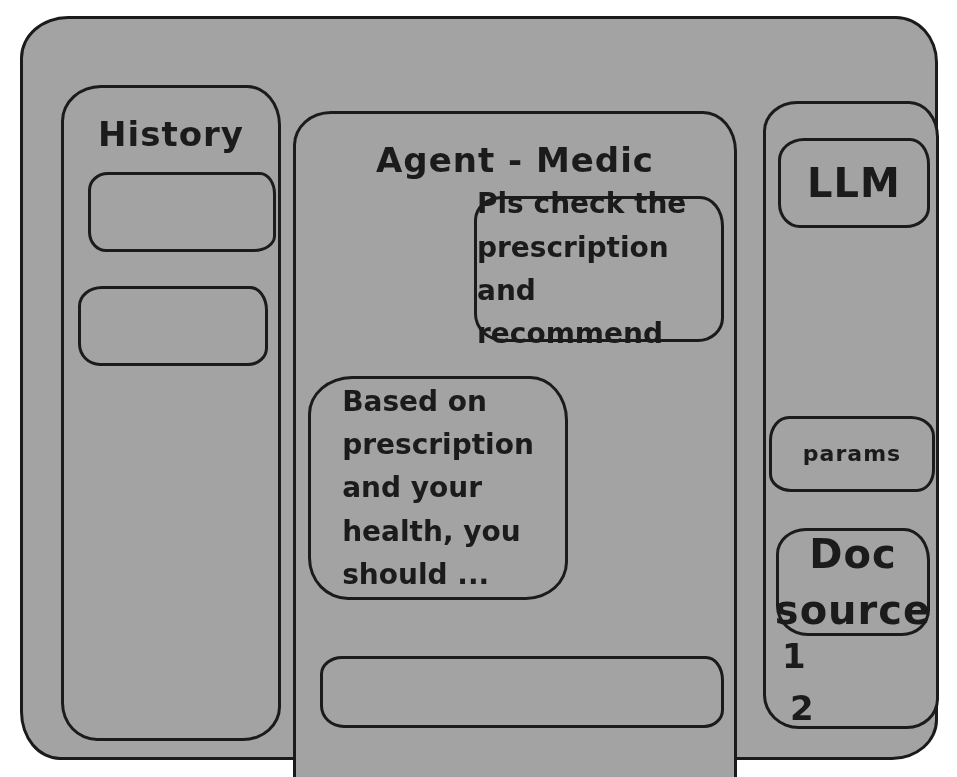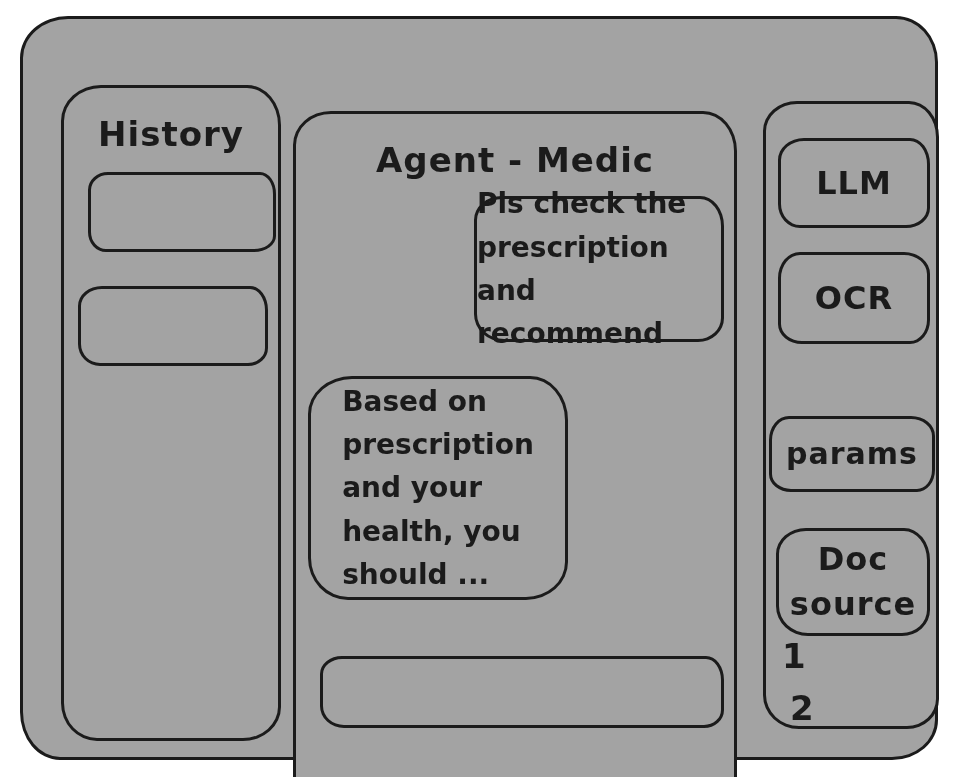--- a/index.html
+++ b/index.html
@@ -71,32 +71,32 @@
   
   .tools-sidebar {
     left: 740px; top: 82px; width: 176px; height: 628px;
     border-radius: 34px 30px 32px 36px / 30px 36px 30px 34px;
   }
   .tool-button {
     display: flex;
     align-items: center;
     justify-content: center;
     text-align: center;
-    font-size: 32px;
+    font-size: 40px;
     font-weight: bold;
     letter-spacing: 1px;
     line-height: 1.4;
     white-space: pre-line;
   }
   .tool-llm    { left: 12px; top: 34px;  width: 152px; height: 90px;
     border-radius: 26px 20px 24px 22px / 22px 26px 20px 24px; }
   .tool-ocr    { left: 12px; top: 148px; width: 152px; height: 92px;
     border-radius: 22px 26px 20px 24px / 26px 22px 24px 20px; }
   .tool-params { left: 3px;  top: 312px; width: 166px; height: 76px;
-    border-radius: 20px 24px 18px 22px / 24px 20px 22px 18px; font-size: 30px; }
+    border-radius: 20px 24px 18px 22px / 24px 20px 22px 18px; font-size: 22px; }
   .tool-doc    { left: 10px; top: 424px; width: 154px; height: 108px;
     border-radius: 30px 26px 28px 32px / 26px 32px 26px 30px; }
   .doc-source-num {
     position: absolute;
     font-size: 34px;
     font-weight: bold;
     background: transparent;
   }
   .doc-num-1 { left: 16px; top: 532px; }
   .doc-num-2 { left: 24px; top: 584px; }
@@ -120,21 +120,20 @@
     <div class="sketch bubble assistant-bubble">Based on
 prescription
 and your
 health, you
 should ...</div>
     <div class="sketch chat-input"></div>
   </div>
 
   <div class="sketch tools-sidebar">
     <div class="sketch tool-button tool-llm">LLM</div>
-    <div class="sketch tool-button tool-ocr">OCR</div>
     <div class="sketch tool-button tool-params">params</div>
     <div class="sketch tool-button tool-doc">Doc
 source</div>
     <div class="doc-source-num doc-num-1">1</div>
     <div class="doc-source-num doc-num-2">2</div>
   </div>
 
 </div>
 
 </body></html>

